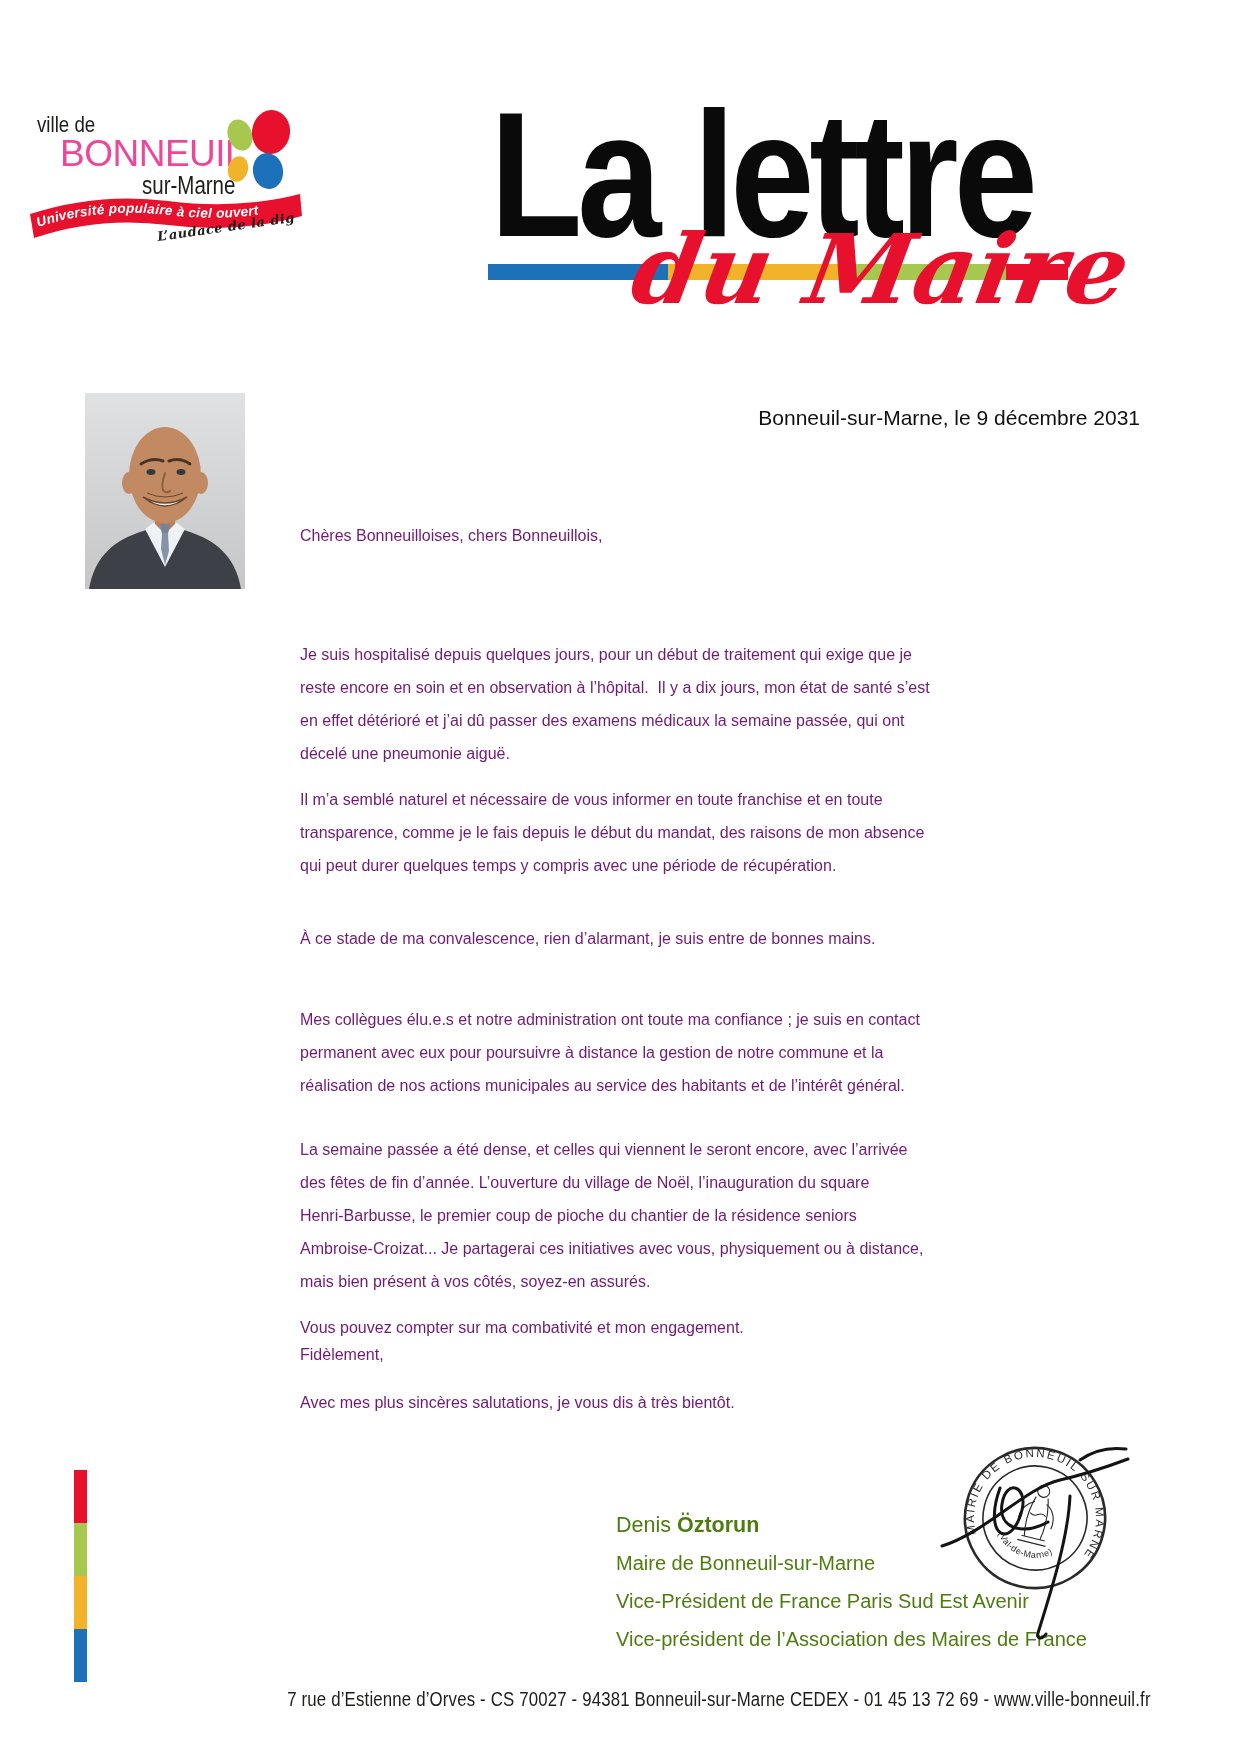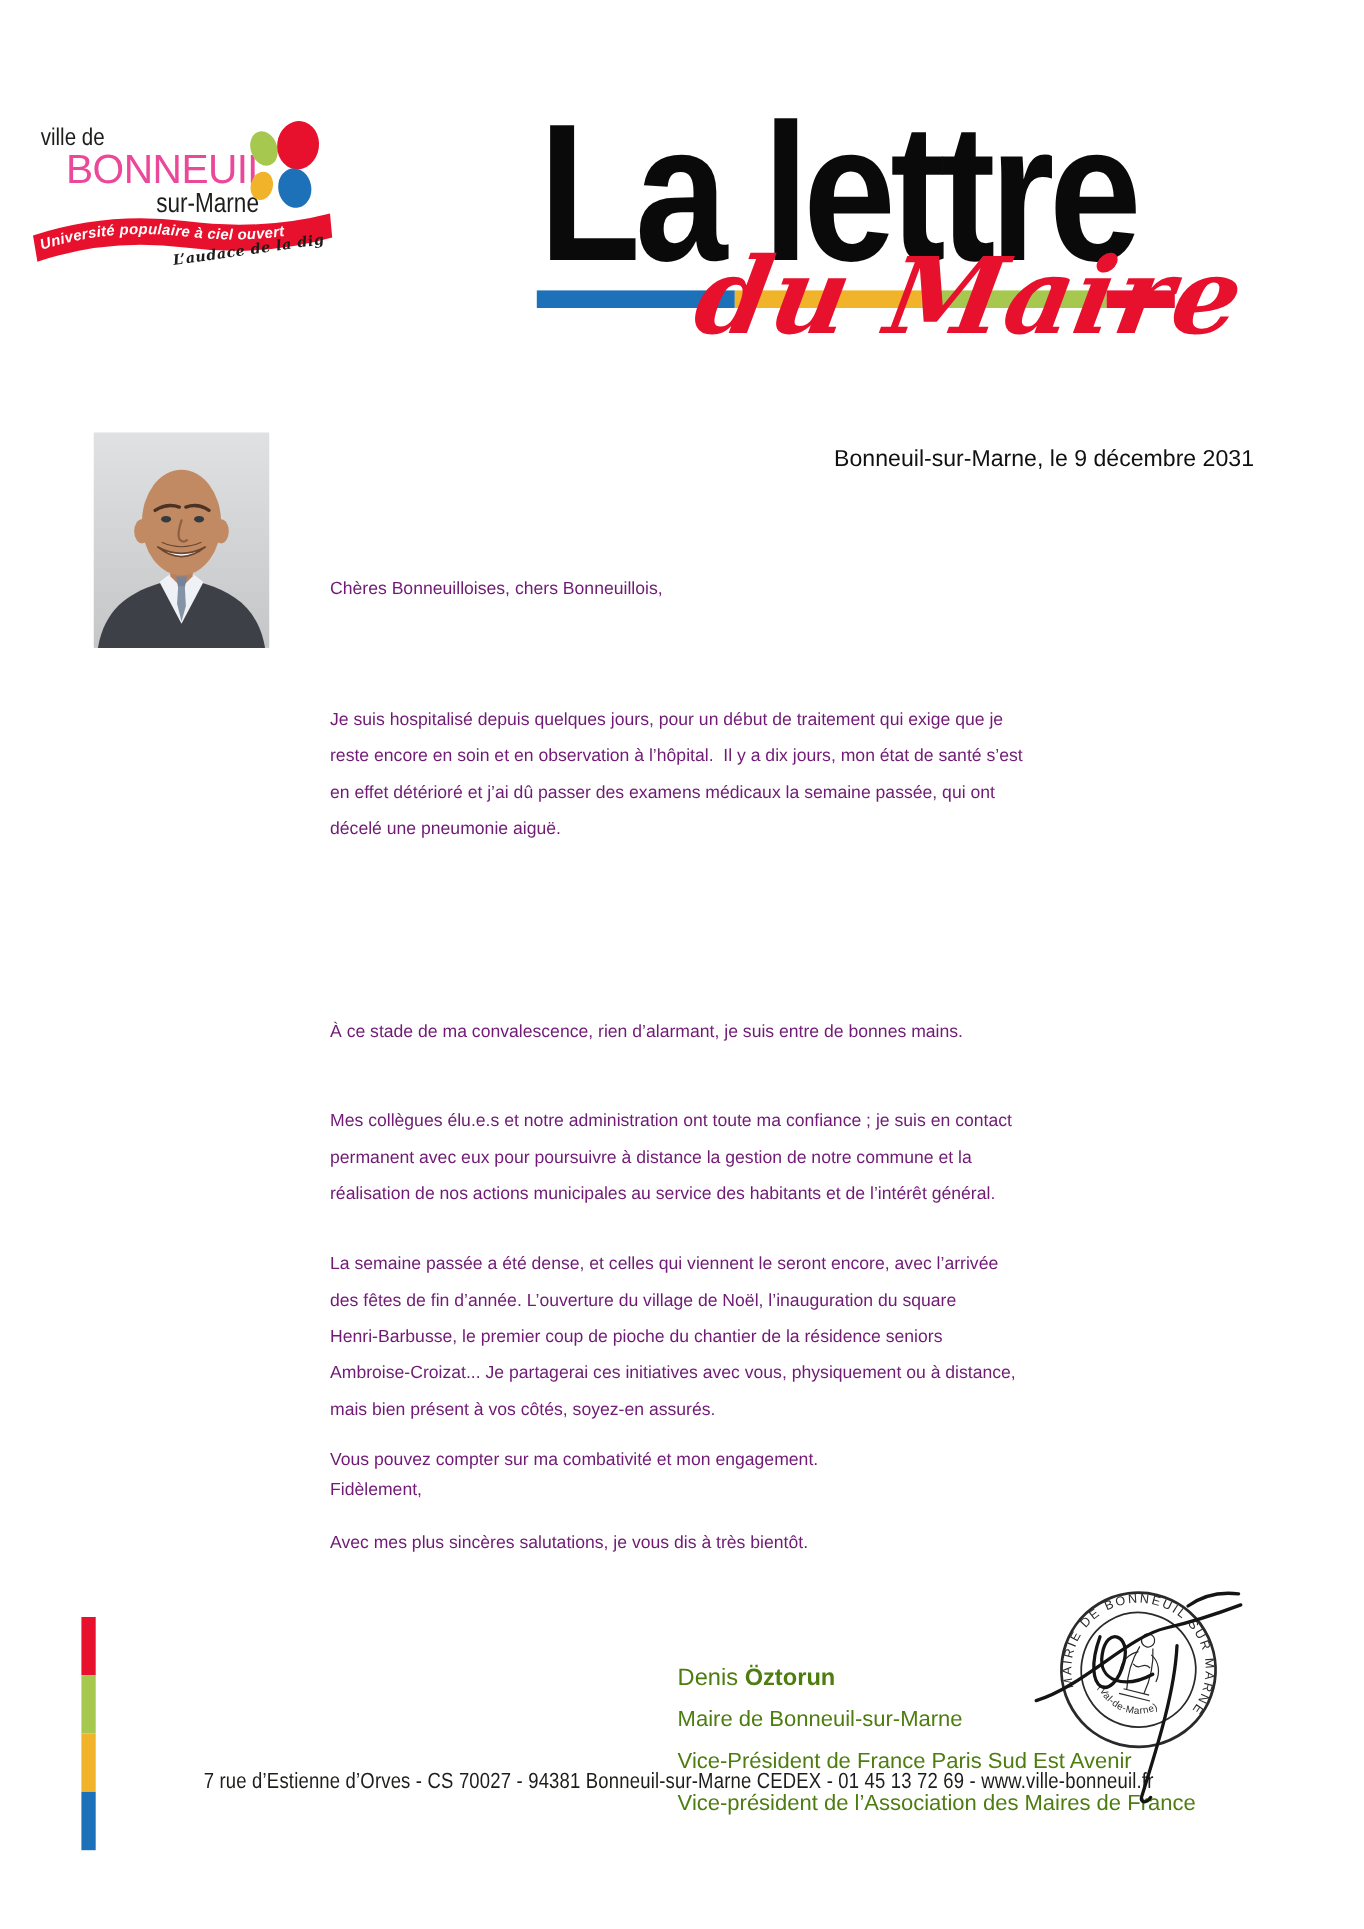--- a/index.html
+++ b/index.html
@@ -50,21 +50,21 @@
   
   .signature { left:616px; top:1506px; font-size:20px; line-height:38px; color:#4d7c0f; }
   .signature .name { font-size:21.5px; }
   .signature .name .last { font-weight:700; }
 
   .stamp { left:930px; top:1418px; z-index:3; }
 
   
   .accent-bar { left:74px; top:1470px; width:13px; height:212px; display:flex; flex-direction:column; }
   .accent-bar div { width:100%; height:53px; }
-  .footer { left:0; top:1608px; width:1233px; text-align:center; }
+  .footer { left:0; top:1688px; width:1233px; text-align:right; }
   .footer span { display:inline-block; font-size:20px; color:#1d1d1b;
                  transform:scaleX(0.84); transform-origin:center; letter-spacing:0.2px; white-space:nowrap; }
 </style>
 </head>
 <body>
 
 <div class="page">
 
   <div class="abs ville-de">ville de</div>
   <div class="abs bonneuil">BONNEUIL</div>
@@ -124,20 +124,23 @@
       <path d="M62,100 Q80,108 98,100" stroke="#6b4630" stroke-width="1" fill="none"></path>
     </g>
   </svg>
 
   <div class="abs date-line">Bonneuil-sur-Marne, le 9 décembre 2031</div>
   <div class="abs body-text greeting">Chères Bonneuilloises, chers Bonneuillois,</div>
   <div class="abs body-text p1">Je suis hospitalisé depuis quelques jours, pour un début de traitement qui exige que je
 reste encore en soin et en observation à l’hôpital.  Il y a dix jours, mon état de santé s’est
 en effet détérioré et j’ai dû passer des examens médicaux la semaine passée, qui ont
 décelé une pneumonie aiguë.</div>
+  <div class="abs body-text p2">Il m’a semblé naturel et nécessaire de vous informer en toute franchise et en toute
+transparence, comme je le fais depuis le début du mandat, des raisons de mon absence
+qui peut durer quelques temps y compris avec une période de récupération.</div>
   <div class="abs body-text p3">À ce stade de ma convalescence, rien d’alarmant, je suis entre de bonnes mains.</div>
   <div class="abs body-text p4">Mes collègues élu.e.s et notre administration ont toute ma confiance ; je suis en contact
 permanent avec eux pour poursuivre à distance la gestion de notre commune et la
 réalisation de nos actions municipales au service des habitants et de l’intérêt général.</div>
   <div class="abs body-text p5">La semaine passée a été dense, et celles qui viennent le seront encore, avec l’arrivée
 des fêtes de fin d’année. L’ouverture du village de Noël, l’inauguration du square
 Henri-Barbusse, le premier coup de pioche du chantier de la résidence seniors
 Ambroise-Croizat... Je partagerai ces initiatives avec vous, physiquement ou à distance,
 mais bien présent à vos côtés, soyez-en assurés.</div>
   <div class="abs body-text p6">Vous pouvez compter sur ma combativité et mon engagement.</div>

